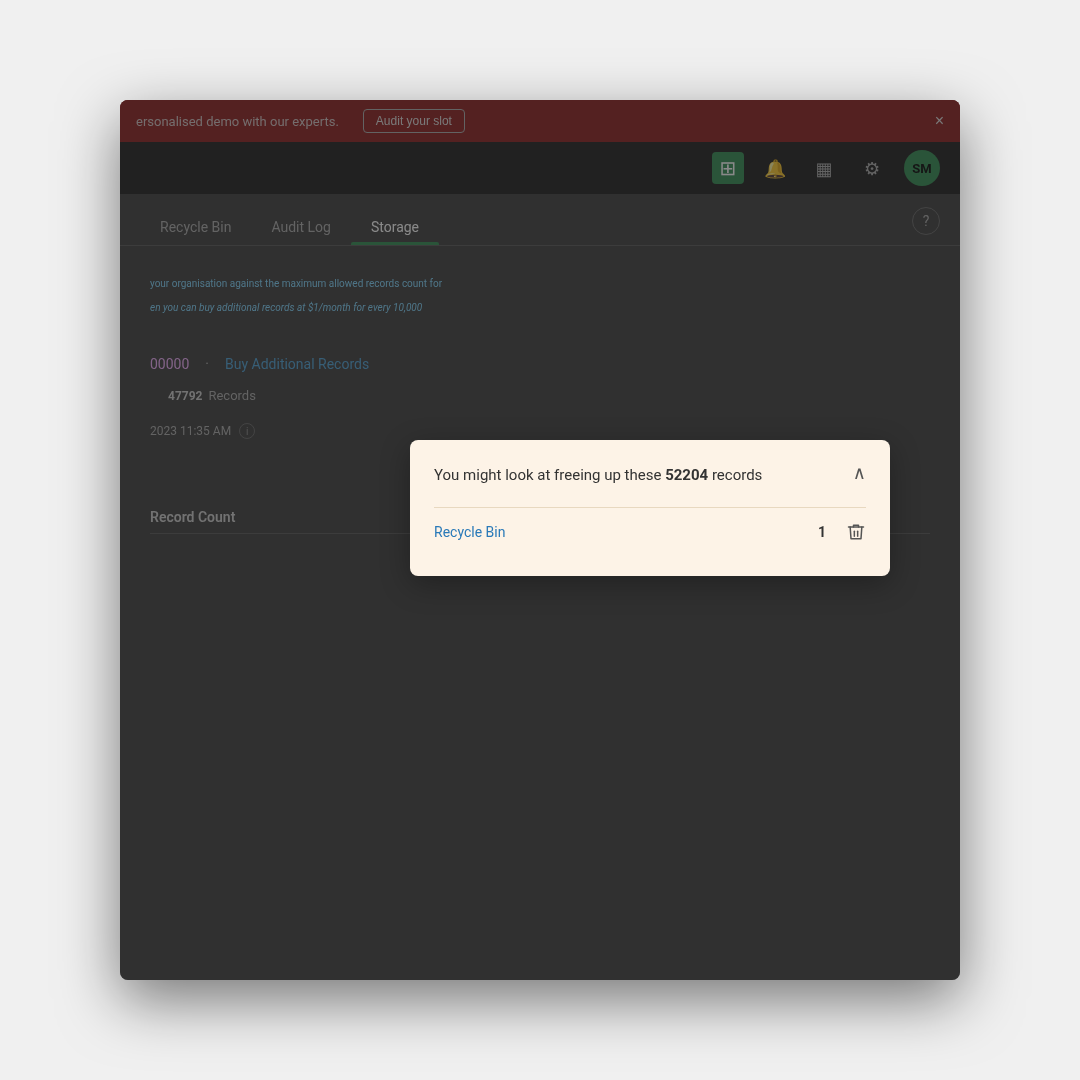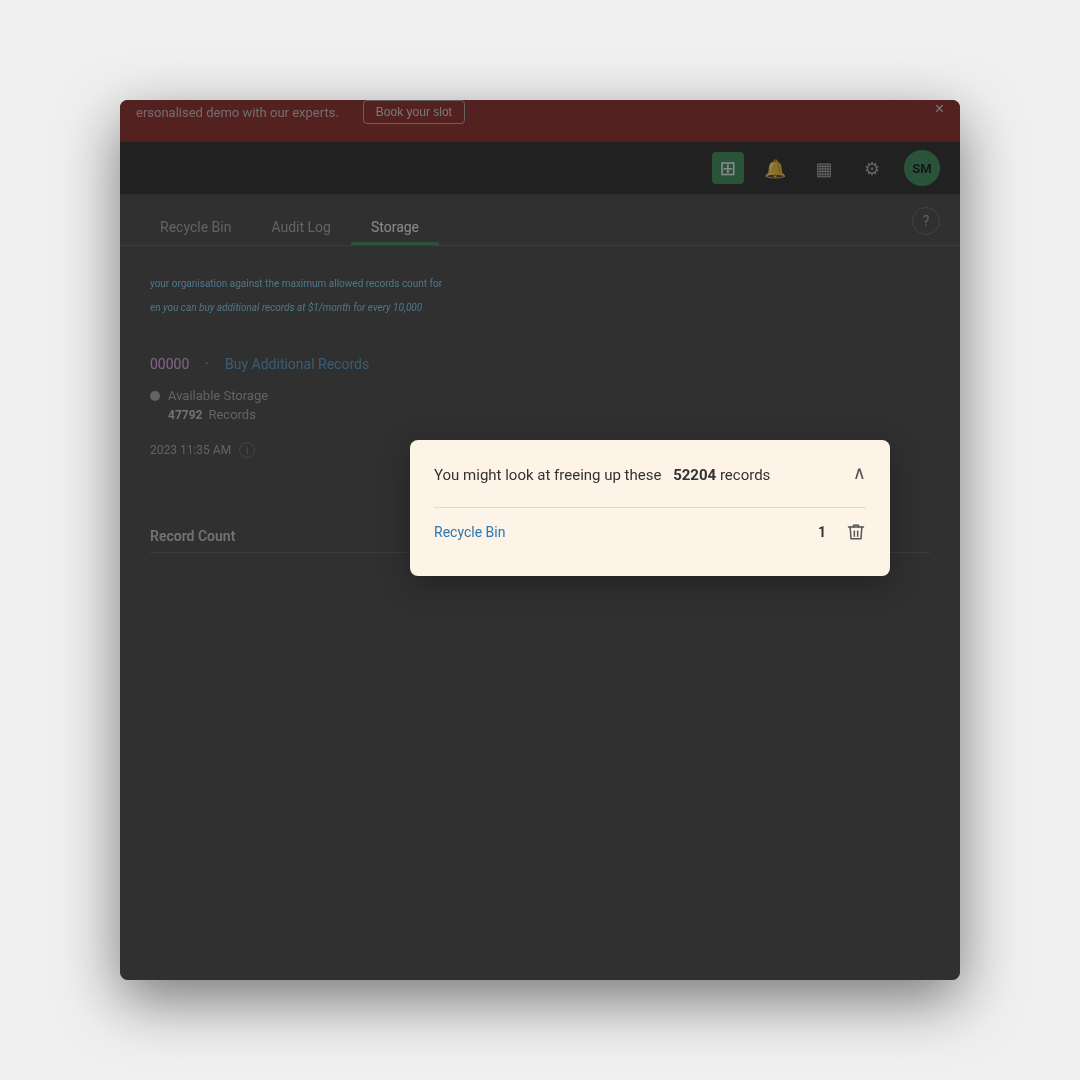--- a/index.html
+++ b/index.html
@@ -22,21 +22,21 @@
       overflow: hidden;
       position: relative;
       box-shadow: 0 20px 60px rgba(0,0,0,0.5);
     }
 
     
     .top-banner {
       background: #8B1A1A;
       height: 42px;
       display: flex;
-      align-items: flex-start;
+      align-items: center;
       justify-content: space-between;
       padding: 0 16px;
       gap: 8px;
     }
     .banner-text {
       color: #ddd;
       font-size: 13px;
       opacity: 0.85;
     }
     .banner-button {
@@ -249,21 +249,20 @@
       margin-bottom: 20px;
     }
     .popup-title {
       font-size: 15px;
       color: #333;
       line-height: 1.5;
       max-width: 380px;
     }
     .popup-title strong {
       font-weight: 700;
-      margin-left: 8px;
     }
     .collapse-btn {
       background: none;
       border: none;
       font-size: 18px;
       color: #555;
       cursor: pointer;
       flex-shrink: 0;
       margin-left: 8px;
       margin-top: -2px;
@@ -314,21 +313,21 @@
     }
   </style>
 </head>
 <body>
 
 <div class="window">
 
   <div class="top-banner">
     <div style="display:flex; align-items:center; gap:12px;">
       <span class="banner-text">ersonalised demo with our experts.</span>
-      <button class="banner-button">Book your slot</button>
+      <button class="banner-button">Audit your slot</button>
     </div>
     <button class="banner-close">×</button>
   </div>
 
   <div class="header-bar">
     <div class="header-add-btn">
       <span>⊞</span>
     </div>
     <div class="header-icon">🔔</div>
     <div class="header-icon">▦</div>
@@ -353,24 +352,20 @@
     <p class="description-text">your organisation against the maximum allowed records count for</p>
     <p class="description-text" style="margin-top:8px;font-style:italic;">en you can buy additional records at $1/month for every 10,000</p>
 
     <div class="storage-row">
       <span class="record-count-label">00000</span>
       <span style="color:#aaa; font-size:14px;">·</span>
       <a class="buy-link">Buy Additional Records</a>
     </div>
 
     <div class="available-storage-box">
-      <div class="available-storage-label">
-        <div class="dot"></div>
-        <span>Available Storage</span>
-      </div>
       <div style="display:flex; align-items:baseline; gap:6px; margin-left:18px;">
         <span class="record-number">47792</span>
         <span style="color:#aaa; font-size:13px;">Records</span>
       </div>
     </div>
 
     <div class="timestamp-row">
       <span>2023 11:35 AM</span>
       <div style="width:16px;height:16px;border-radius:50%;border:1px solid #666;display:flex;align-items:center;justify-content:center;font-size:10px;color:#888;">i</div>
     </div>

